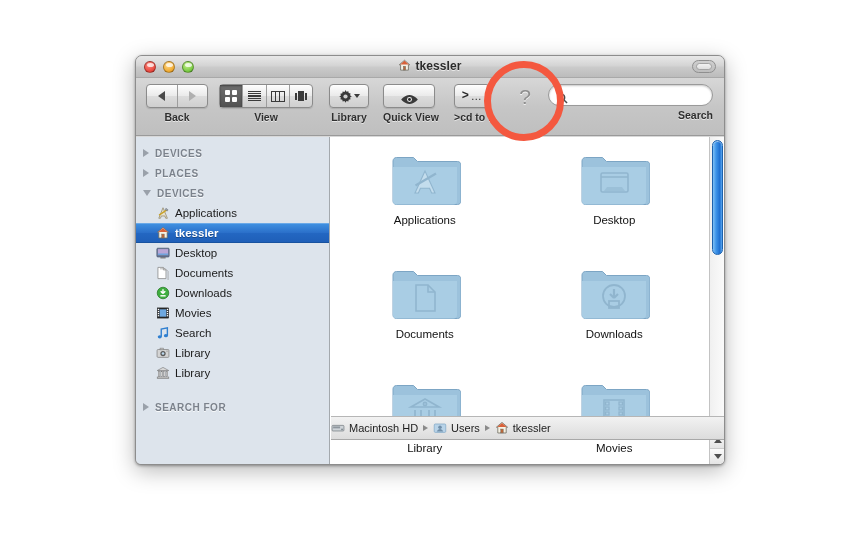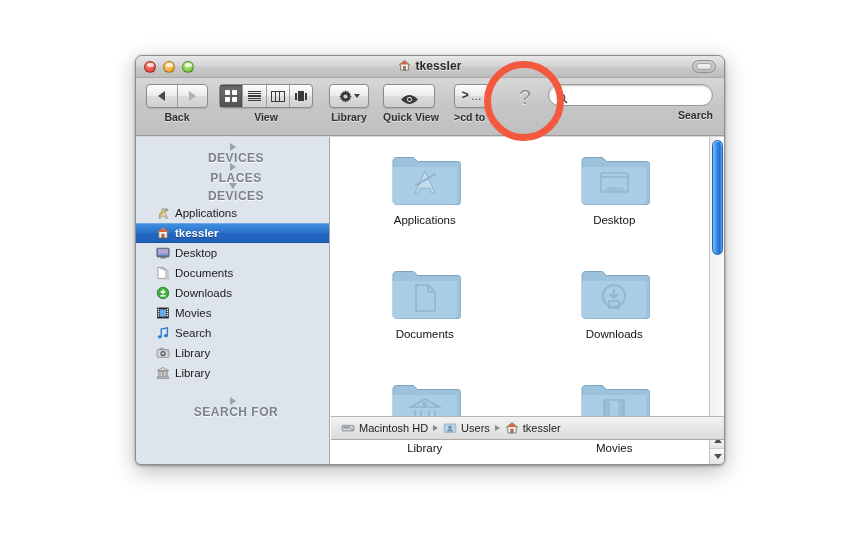--- a/index.html
+++ b/index.html
@@ -148,23 +148,22 @@
   
   #body{position:absolute;left:0;top:81px;right:0;bottom:0;display:flex;}
 
   
   #sidebar{
     width:194px;background:#dde4ec;border-right:1px solid #a4a9ae;
     box-sizing:border-box;padding-top:6px;overflow:hidden;flex:0 0 auto;
   }
   .sb-header{
     display:flex;align-items:center;height:20px;padding-left:7px;
-    font-size:12px;font-weight:bold;color:#7b828c;letter-spacing:.5px;
+    font-size:10px;font-weight:bold;color:#7b828c;letter-spacing:.5px;
     text-shadow:0 1px 0 rgba(255,255,255,.8);
-    flex-direction:column;
   }
   .disc{width:0;height:0;margin-right:6px;flex:0 0 auto;}
   .disc.closed{border-top:4.5px solid transparent;border-bottom:4.5px solid transparent;border-left:6px solid #9aa1aa;}
   .disc.open{border-left:4.5px solid transparent;border-right:4.5px solid transparent;border-top:6px solid #9aa1aa;}
   .sb-row{
     display:flex;align-items:center;height:20px;padding-left:20px;
     font-size:11.5px;color:#1b1b1b;gap:5px;
   }
   .sb-row.selected{
     background:linear-gradient(to bottom,#3f8fe0 0%,#2a6fc9 50%,#2367c2 51%,#1f5fb8 100%);
@@ -211,21 +210,21 @@
   #arrow-down{bottom:0;}
   .arw{width:0;height:0;border-left:4px solid transparent;border-right:4px solid transparent;}
   .arw-up{border-bottom:5px solid #4f4f4f;}
   .arw-down{border-top:5px solid #4f4f4f;}
 
   
   #pathbar{
     position:absolute;left:195px;right:0;bottom:24px;height:24px;
     background:linear-gradient(to bottom,#f2f2f2,#dcdcdc);
     border-top:1px solid #b6b6b6;border-bottom:1px solid #a8a8a8;
-    display:flex;align-items:center;padding-left:10px;gap:5px;box-sizing:border-box;
+    display:flex;align-items:center;padding-left:0;gap:5px;box-sizing:border-box;
     font-size:11px;color:#1d1d1d;
   }
   .path-seg{display:flex;align-items:center;gap:4px;}
   .path-sep{width:0;height:0;border-top:3.5px solid transparent;border-bottom:3.5px solid transparent;border-left:5px solid #8a8a8a;}
   .path-ic{width:14px;height:14px;display:block;}
 
   
   #statusbar{
     position:absolute;left:0;right:0;bottom:0;height:24px;
     background:linear-gradient(to bottom,#d6d6d6,#bdbdbd);

